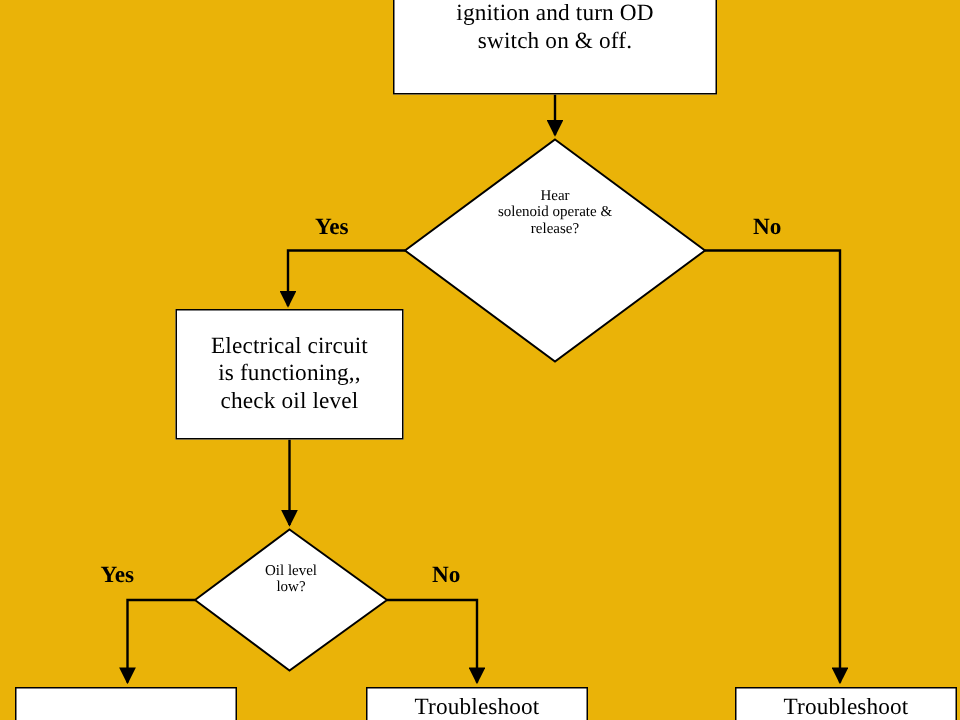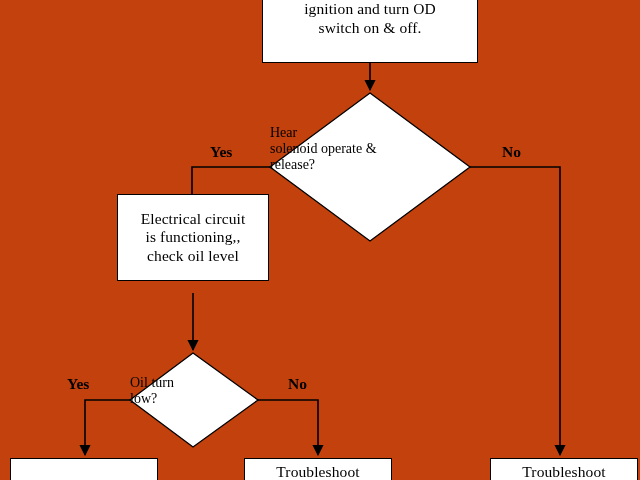--- a/index.html
+++ b/index.html
@@ -9,21 +9,21 @@
   }
   body {
     font-family: "Liberation Serif", "DejaVu Serif", serif;
     color: #000000;
   }
   #canvas {
     position: relative;
     width: 640px;
     height: 480px;
     overflow: hidden;
-    background: #c2410c;
+    background: #eab308;
   }
   svg.layer {
     position: absolute;
     left: 0;
     top: 0;
     width: 640px;
     height: 480px;
     pointer-events: none;
   }
   .node {
@@ -39,22 +39,23 @@
     border: 1.4px solid #000000;
     background: #ffffff;
     padding: 2px 4px;
   }
   .box-text {
     font-size: 15.5px;
     letter-spacing: 0.1px;
     white-space: pre-line;
   }
   .diamond-text {
-    font-size: 14px;
+    font-size: 10px;
     white-space: pre-line;
+    text-align: center;
     position: absolute;
     width: 100%;
     left: 0;
   }
   .edge-label {
     position: absolute;
     font-size: 15.5px;
     white-space: nowrap;
     font-weight: bold;
   }
@@ -95,28 +96,28 @@
     <span class="box-text">ignition and turn OD
 switch on &amp; off.</span>
   </div>
 
   <div class="diamond-wrap" style="left:270px; top:93px; width:200px; height:148px;">
     <span class="diamond-text" style="top:32px;">Hear
 solenoid operate &amp;
 release?</span>
   </div>
 
-  <div class="node box" style="left:117px; top:194px; width:152px; height:87px;">
+  <div class="node box" style="left:117px; top:206px; width:152px; height:87px;">
     <span class="box-text">Electrical circuit
 is functioning,,
 check oil level</span>
   </div>
 
   <div class="diamond-wrap" style="left:130px; top:353px; width:128px; height:94px;">
-    <span class="diamond-text" style="top:22px;">Oil turn
+    <span class="diamond-text" style="top:22px;">Oil level
 low?</span>
   </div>
 
   <div class="node box" style="left:10px; top:458px; width:148px; height:60px; align-items:flex-start; padding-top:4px;">
     <span class="box-text"></span>
   </div>
 
   <div class="node box" style="left:244px; top:458px; width:148px; height:60px; align-items:flex-start; padding-top:4px;">
     <span class="box-text">Troubleshoot</span>
   </div>

